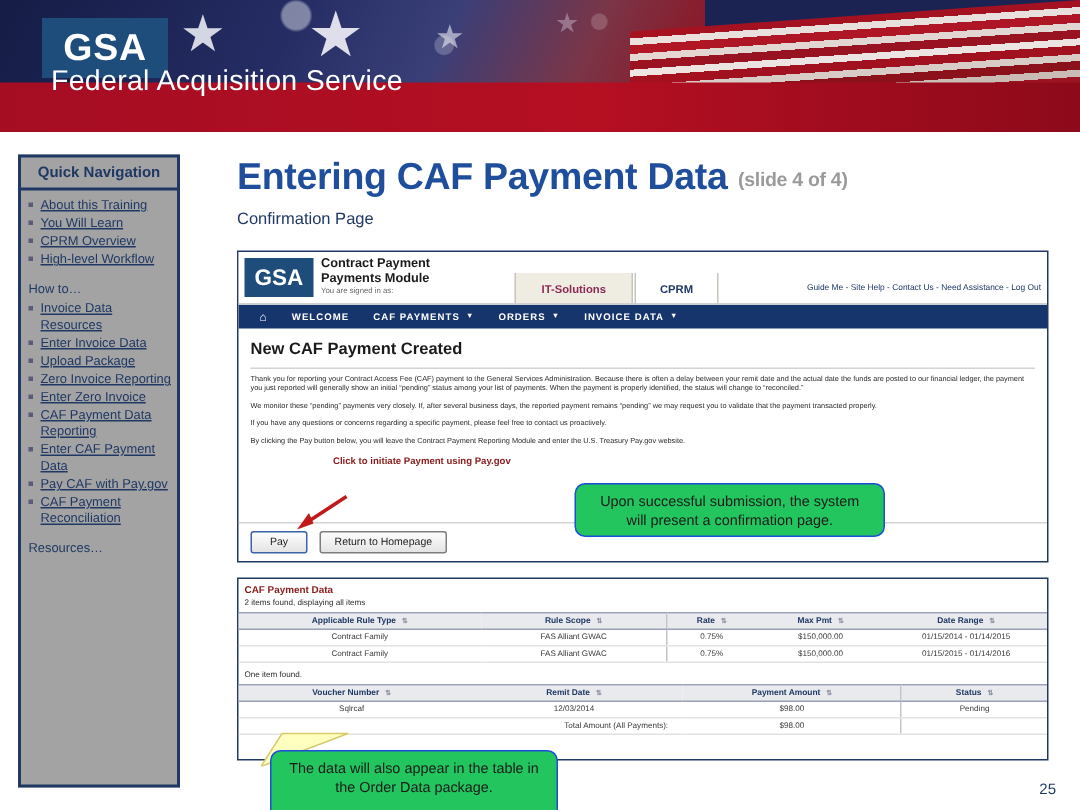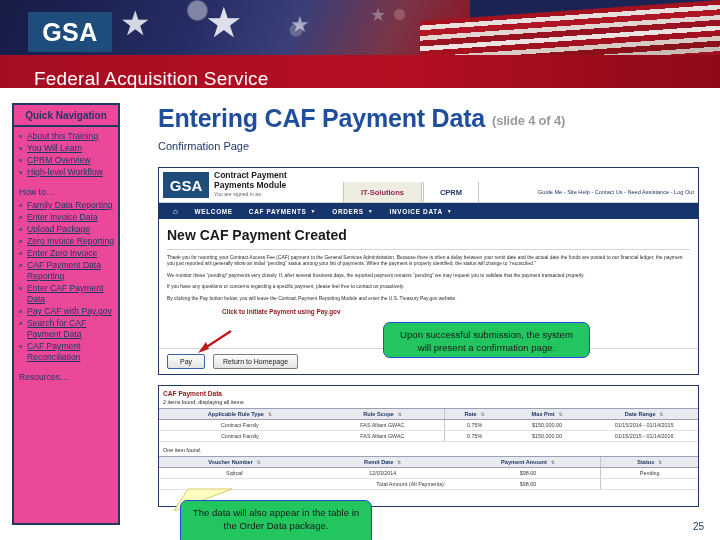--- a/index.html
+++ b/index.html
@@ -51,28 +51,28 @@
     display:flex;align-items:center;justify-content:center;
     font-family:"Liberation Sans", sans-serif;
   }
 
   
   .fas-band{
     position:absolute;left:0;top:55px;width:720px;height:33px;
     background:linear-gradient(90deg,#a50d23 0%, #b50f22 55%, #8d0a1a 100%);
   }
   .fas-title{
-    position:absolute;left:34px;top:68px;
+    position:absolute;left:34px;top:44px;
     color:#ffffff;font-size:19px;font-weight:normal;letter-spacing:.2px;
   }
 
   
   .qn-box{
     position:absolute;left:12px;top:103px;width:108px;height:422px;
-    border:2px solid #1f3864;background:#ec4899;
+    border:2px solid #1f3864;background:#a3a3a3;
     box-sizing:border-box;
   }
   .qn-head{
     text-align:center;color:#1f3864;font-size:10px;font-weight:bold;
     padding:5px 0 4px 0;border-bottom:2px solid #1f3864;
   }
   .qn-body{padding:4px 4px 0 4px;}
   .qn-list{list-style:none;margin:0;padding:0;}
   .qn-list li{
     font-size:8.6px;line-height:11px;color:#1f3864;
@@ -133,21 +133,21 @@
   }
   .app-menu{
     height:16px;background:#17356d;display:flex;align-items:center;
     color:#ffffff;font-size:6.4px;letter-spacing:.7px;font-weight:bold;
   }
   .app-menu .mi{margin-left:16px;display:flex;align-items:center;white-space:nowrap;}
   .app-menu .mi .caret{margin-left:4px;font-size:5px;}
   .home-ico{margin-left:14px;font-size:8px;}
 
   .panel-body{padding:6px 8px 0 8px;position:relative;height:calc(100% - 50px);box-sizing:border-box;}
-  .panel-h1{color:#1a1a1a;font-size:14px;font-weight:bold;margin:2px 0 6px 0;}
+  .panel-h1{color:#1a1a1a;font-size:11px;font-weight:bold;margin:2px 0 6px 0;}
   .panel-rule{border-top:1px solid #d4d4d4;margin:3px 0 5px 0;}
   .para{color:#2a2a2a;font-size:4.9px;line-height:6.4px;margin:0 0 5px 0;text-align:left;}
   .redhint{color:#8a1a1a;font-size:6.4px;font-weight:bold;margin:6px 0 0 55px;}
   .btn-row{position:absolute;left:8px;bottom:6px;display:flex;gap:8px;align-items:center;}
   .btn{
     border:1px solid #7e7e7e;background:linear-gradient(#fdfdfd,#e4e4e4);
     color:#222;font-size:7px;padding:3px 9px;border-radius:2px;
   }
   .btn.pay{border-color:#3b62a8;padding:3px 12px;}
   .btn-sep{position:absolute;left:0;right:0;bottom:26px;border-top:1px solid #d4d4d4;}
@@ -210,29 +210,28 @@
   <div class="qn-body">
     <ul class="qn-list">
       <li><a href="#">About this Training</a></li>
       <li><a href="#">You Will Learn</a></li>
       <li><a href="#">CPRM Overview</a></li>
       <li><a href="#">High-level Workflow</a></li>
     </ul>
 
     <div class="qn-group-label">How to…</div>
     <ul class="qn-list">
-      <li><a href="#">Family Data Reporting</a></li>
+      <li><a href="#">Invoice Data Resources</a></li>
       <li><a href="#">Enter Invoice Data</a></li>
       <li><a href="#">Upload Package</a></li>
       <li><a href="#">Zero Invoice Reporting</a></li>
       <li><a href="#">Enter Zero Invoice</a></li>
       <li><a href="#">CAF Payment Data Reporting</a></li>
       <li><a href="#">Enter CAF Payment Data</a></li>
       <li><a href="#">Pay CAF with Pay.gov</a></li>
-      <li><a href="#">Search for CAF Payment Data</a></li>
       <li><a href="#">CAF Payment Reconciliation</a></li>
     </ul>
 
     <div class="qn-group-label">Resources…</div>
   </div>
 </div>
 
 <div class="slide-title">
   <span>Entering CAF Payment Data</span><span class="slide-counter">(slide 4 of 4)</span>
 </div>

